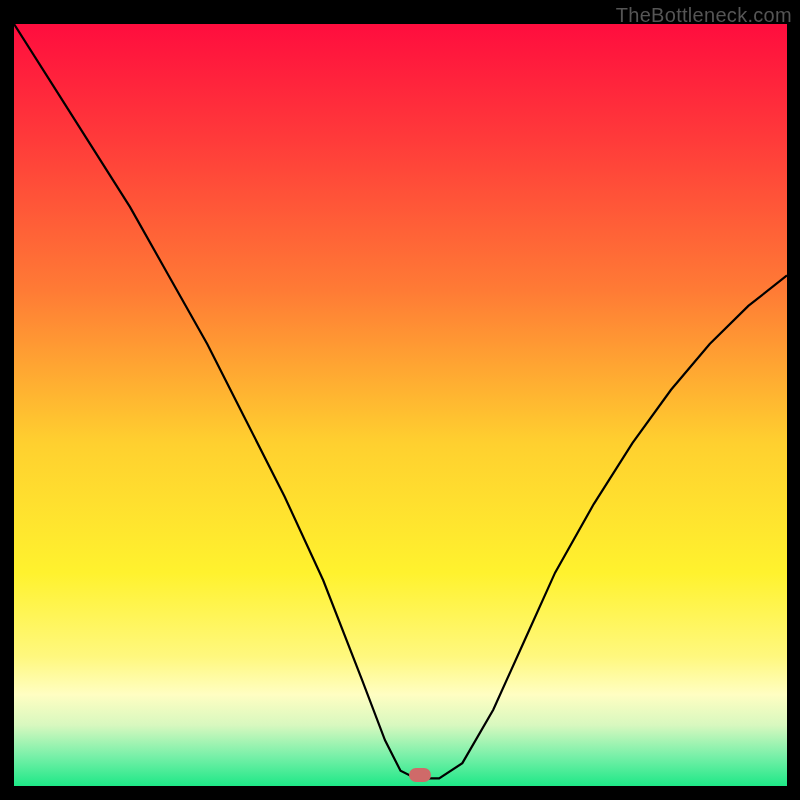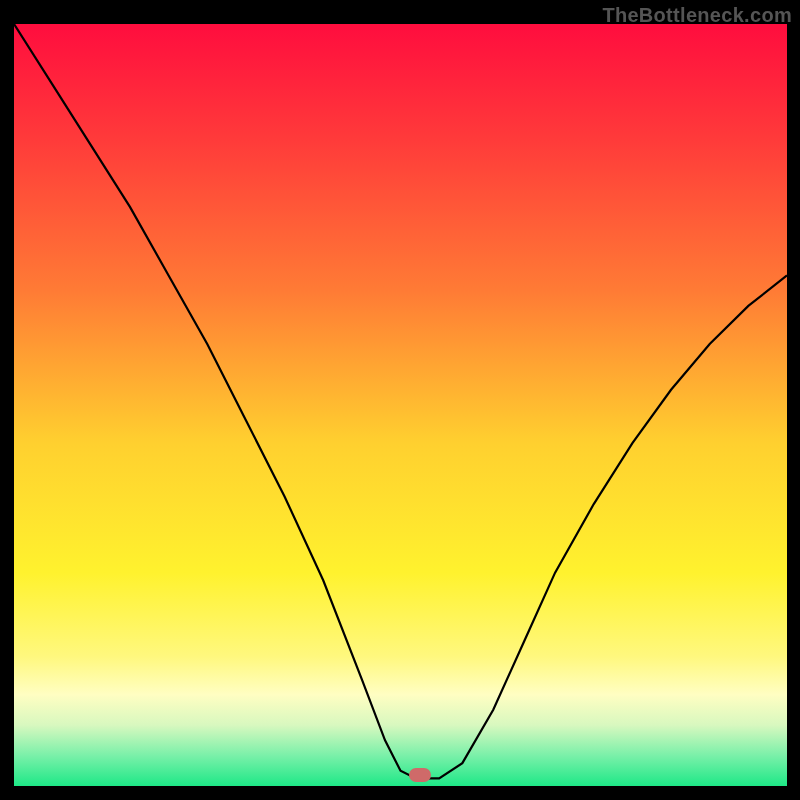--- a/index.html
+++ b/index.html
@@ -16,21 +16,21 @@
     width: 800px;
     height: 800px;
     background: #000;
   }
   .watermark {
     position: absolute;
     top: 4px;
     right: 8px;
     color: #555;
     font-size: 20px;
-    font-weight: 700;
+    font-weight: 400;
     letter-spacing: 0.3px;
     z-index: 10;
     text-align: center;
   }
   .plot-wrap {
     position: absolute;
     left: 14px;
     top: 24px;
     width: 773px;
     height: 762px;

